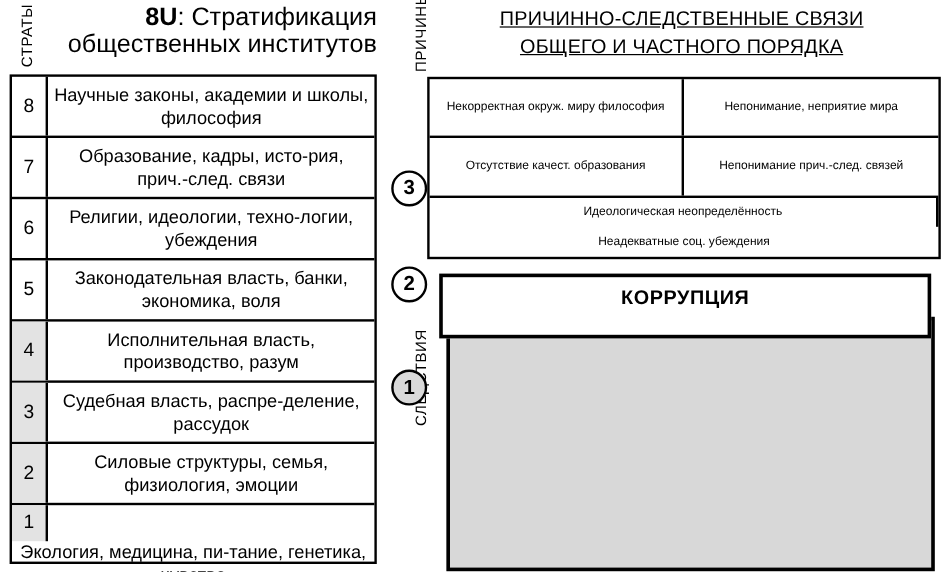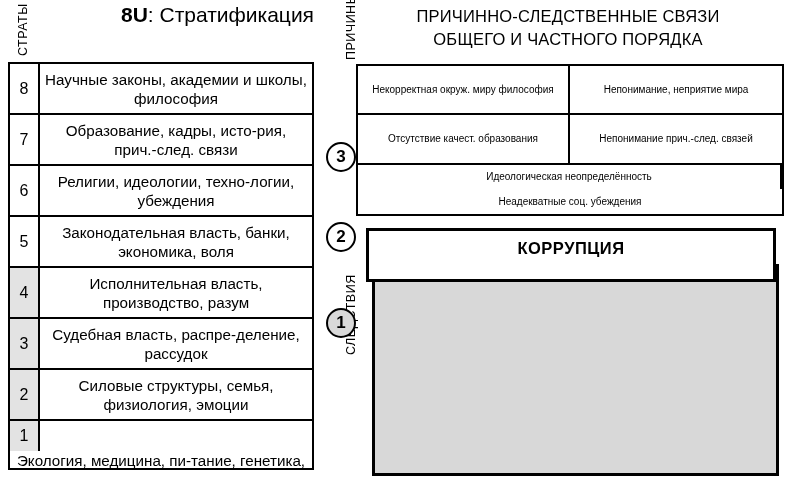--- a/index.html
+++ b/index.html
@@ -37,20 +37,21 @@
     font-weight: 400;
   }
   .title b { font-weight: 700; }
   .title-caps {
     position: absolute;
     text-align: center;
     font-size: 16.5px;
     line-height: 23px;
     font-weight: 400;
     letter-spacing: 0.2px;
+    text-decoration: underline;
   }
 
   
   .tbl {
     position: absolute;
     border: 2.5px solid #000;
     box-sizing: border-box;
     background: #fff;
   }
   .trow {
@@ -164,20 +165,21 @@
   }
   .circle.shaded { background: #d9d9d9; }
 </style>
 </head>
 <body>
 
 <div class="vlabel" style="left:16px; top:56px;">СТРАТЫ</div>
 
 <div class="title" style="left:24px; top:4px; width:290px;">
   <b>8U</b><span>: Стратификация</span><br>
+  <span>общественных институтов</span>
 </div>
 
 <div class="tbl" id="strata-table">
     <div class="trow">
       <div class="num-cell">8</div>
       <div class="txt-cell">Научные законы, академии и школы, философия</div>
     </div>
     <div class="trow">
       <div class="num-cell">7</div>
       <div class="txt-cell">Образование, кадры, исто-рия, прич.-след. связи</div>

